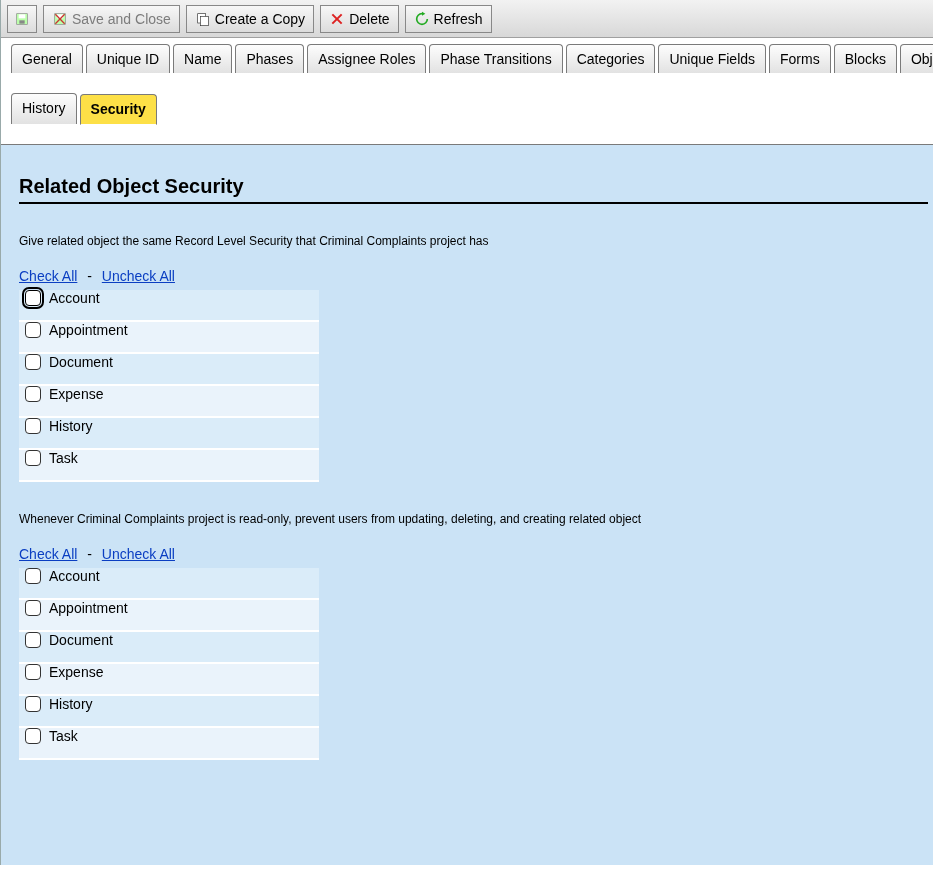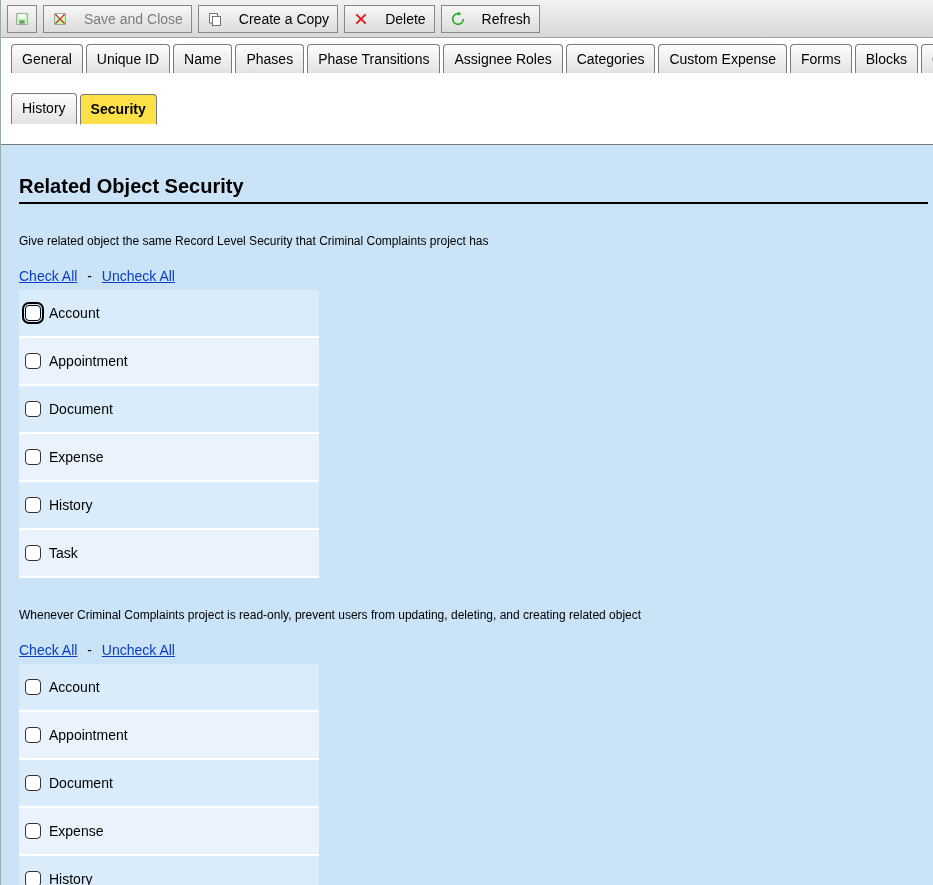--- a/index.html
+++ b/index.html
@@ -45,21 +45,21 @@
     gap: 6px;
     border-bottom: 1px solid #a0a0a0;
   }
   .tbtn {
     height: 28px;
     background: linear-gradient(to bottom, #f7f7f7, #dcdcdc);
     border: 1px solid #888;
     display: inline-flex;
     align-items: center;
     padding: 0 8px;
-    gap: 16px;
+    gap: 4px;
     font-size: 14px;
     cursor: pointer;
   }
   .tbtn.icononly { width: 30px; justify-content: center; padding: 0; }
   .tbtn.disabled { color: #7c7c7c; }
   .tbtn svg { width: 16px; height: 16px; flex: 0 0 auto; }
 
   
   .tabstrip {
     padding: 6px 10px 0 10px;
@@ -114,22 +114,22 @@
   }
   .checklinks .sep { margin: 0 6px; }
 
   .checklist {
     width: 300px;
     border-collapse: collapse;
     margin-bottom: 30px;
   }
   .checklist .row {
     display: flex;
-    align-items: center;
-    height: 48px;
+    align-items: flex-start;
+    height: 32px;
     padding: 0 6px;
     gap: 8px;
     border-bottom: 2px solid #fff;
   }
   .checklist .row:nth-child(odd) { background: #daecf9; }
   .checklist .row:nth-child(even) { background: #eaf3fb; }
   .cbx {
     width: 16px; height: 16px;
     border: 1.5px solid #333;
     border-radius: 4px;
@@ -186,24 +186,24 @@
       <span>Refresh</span>
     </div>
   </div>
 
   <div class="tabstrip">
     <div class="tabrow" id="tabrow1">
         <div class="tab">General</div>
         <div class="tab">Unique ID</div>
         <div class="tab">Name</div>
         <div class="tab">Phases</div>
+        <div class="tab">Assignee Roles</div>
         <div class="tab">Phase Transitions</div>
-        <div class="tab">Assignee Roles</div>
         <div class="tab">Categories</div>
-        <div class="tab">Custom Expense</div>
+        <div class="tab">Unique Fields</div>
         <div class="tab">Forms</div>
         <div class="tab">Blocks</div>
         <div class="tab">Object Views</div>
       </div>
     <div class="tabrow" id="tabrow2">
         <div class="tab">History</div>
         <div class="tab active">Security</div>
       </div>
   </div>
 

